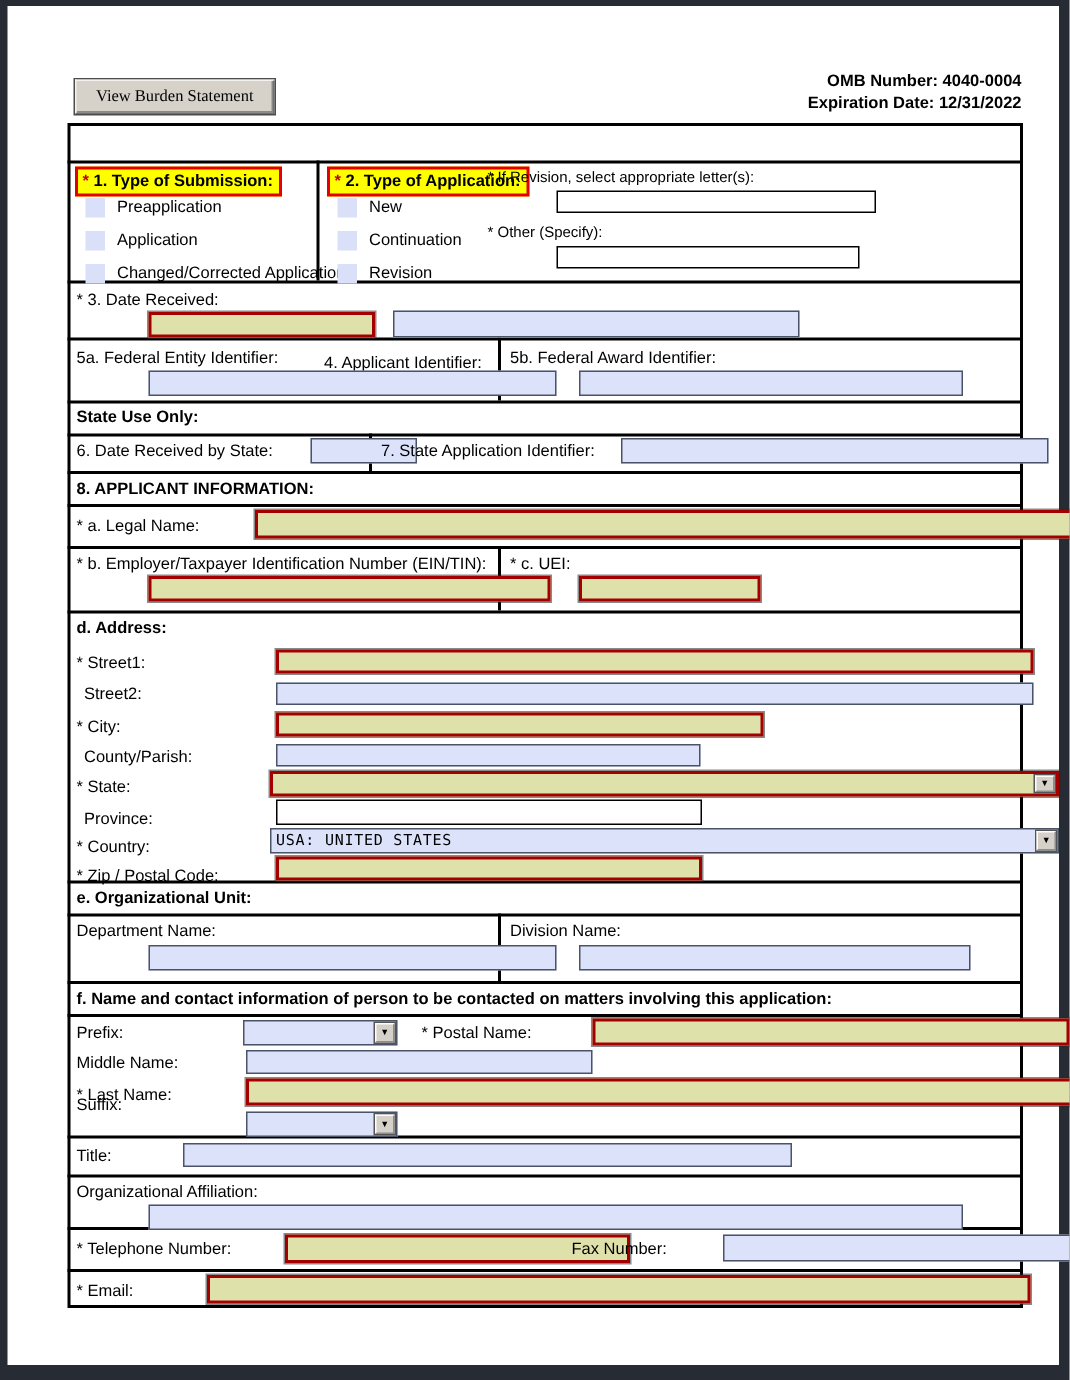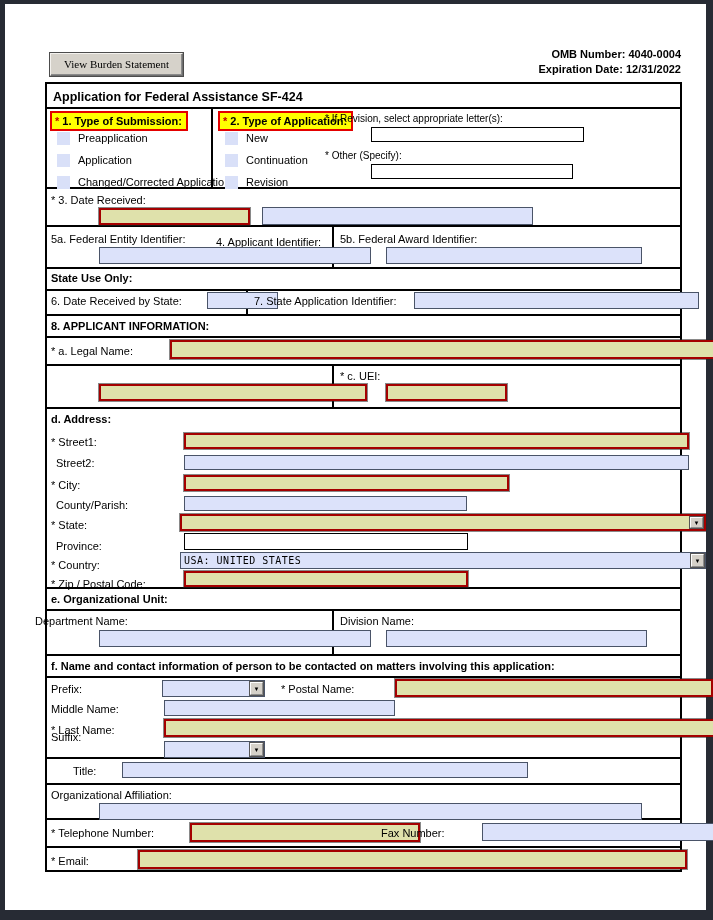--- a/index.html
+++ b/index.html
@@ -48,21 +48,20 @@
 <body>
 
 <div id="stage">
  <div id="page">
 
   <div class="hbtn">View Burden Statement</div>
   <div class="omb" style="top:44px;">OMB Number: 4040-0004</div>
   <div class="omb" style="top:59px;">Expiration Date: 12/31/2022</div>
 
   <div id="formbox"></div>
-  <div class="title">Application for Federal Assistance SF-424</div>
 
   <div class="hline" style="top:103px;"></div>
   <div class="hline" style="top:183px;"></div>
   <div class="hline" style="top:221px;"></div>
   <div class="hline" style="top:263px;"></div>
   <div class="hline" style="top:285px;"></div>
   <div class="hline" style="top:310px;"></div>
   <div class="hline" style="top:332px;"></div>
   <div class="hline" style="top:360px;"></div>
   <div class="hline" style="top:403px;"></div>
@@ -123,20 +122,21 @@
   <div class="lbl" style="left:46px;top:291px;">6. Date Received by State:</div>
   <div class="fld opt" style="left:156px;top:288px;width:71px;height:17px;"></div>
   <div class="lbl" style="left:249px;top:291px;">7. State Application Identifier:</div>
   <div class="fld opt" style="left:363px;top:288px;width:285px;height:17px;"></div>
 
   <div class="lbl bold" style="left:46px;top:316px;">8. APPLICANT INFORMATION:</div>
 
   <div class="lbl" style="left:46px;top:341px;">* a. Legal Name:</div>
   <div class="fld req" style="left:119px;top:336px;width:549px;height:19px;"></div>
 
+  <div class="lbl" style="left:46px;top:366px;">* b. Employer/Taxpayer Identification Number (EIN/TIN):</div>
   <div class="fld req" style="left:48px;top:380px;width:268px;height:17px;"></div>
   <div class="lbl" style="left:335px;top:366px;">* c. UEI:</div>
   <div class="fld req" style="left:335px;top:380px;width:121px;height:17px;"></div>
 
   <div class="lbl bold" style="left:46px;top:409px;">d. Address:</div>
 
   <div class="lbl" style="left:46px;top:432px;">* Street1:</div>
   <div class="fld req" style="left:133px;top:429px;width:505px;height:16px;"></div>
 
   <div class="lbl" style="left:51px;top:453px;">Street2:</div>
@@ -160,21 +160,21 @@
   <div class="fld opt combo" style="left:129px;top:548px;width:526px;height:17px;">
     <span class="country-text">USA: UNITED STATES</span>
     <span class="arrow-btn">▼</span>
   </div>
 
   <div class="lbl" style="left:46px;top:574px;">* Zip / Postal Code:</div>
   <div class="fld req" style="left:133px;top:567px;width:284px;height:16px;"></div>
 
   <div class="lbl bold" style="left:46px;top:589px;">e. Organizational Unit:</div>
 
-  <div class="lbl" style="left:30px;top:611px;text-align:right;">Department Name:</div>
+  <div class="lbl" style="left:46px;top:611px;text-align:right;">Department Name:</div>
   <div class="fld opt" style="left:48px;top:626px;width:272px;height:17px;"></div>
   <div class="lbl" style="left:335px;top:611px;">Division Name:</div>
   <div class="fld opt" style="left:335px;top:626px;width:261px;height:17px;"></div>
 
   <div class="lbl bold" style="left:46px;top:656px;">f. Name and contact information of person to be contacted on matters involving this application:</div>
 
   <div class="lbl" style="left:46px;top:679px;">Prefix:</div>
   <div class="fld opt combo" style="left:111px;top:676px;width:103px;height:17px;">
     <span class="arrow-btn">▼</span>
   </div>
@@ -185,21 +185,21 @@
   <div class="fld opt" style="left:113px;top:696px;width:231px;height:16px;"></div>
 
   <div class="lbl" style="left:46px;top:720px;">* Last Name:</div>
   <div class="fld req" style="left:113px;top:715px;width:552px;height:18px;"></div>
 
   <div class="lbl" style="left:46px;top:702px;margin-top:25px;">Suffix:</div>
   <div class="fld opt combo" style="left:113px;top:737px;width:101px;height:17px;">
     <span class="arrow-btn">▼</span>
   </div>
 
-  <div class="lbl" style="left:46px;top:761px;margin-left:22px;">Title:</div>
+  <div class="lbl" style="left:46px;top:761px;">Title:</div>
   <div class="fld opt" style="left:71px;top:758px;width:406px;height:16px;"></div>
 
   <div class="lbl" style="left:46px;top:785px;">Organizational Affiliation:</div>
   <div class="fld opt" style="left:48px;top:799px;width:543px;height:17px;"></div>
 
   <div class="lbl" style="left:46px;top:823px;">* Telephone Number:</div>
   <div class="fld req" style="left:139px;top:819px;width:230px;height:19px;"></div>
   <div class="lbl" style="left:376px;top:823px;">Fax Number:</div>
   <div class="fld opt" style="left:431px;top:819px;width:238px;height:18px;"></div>
 

